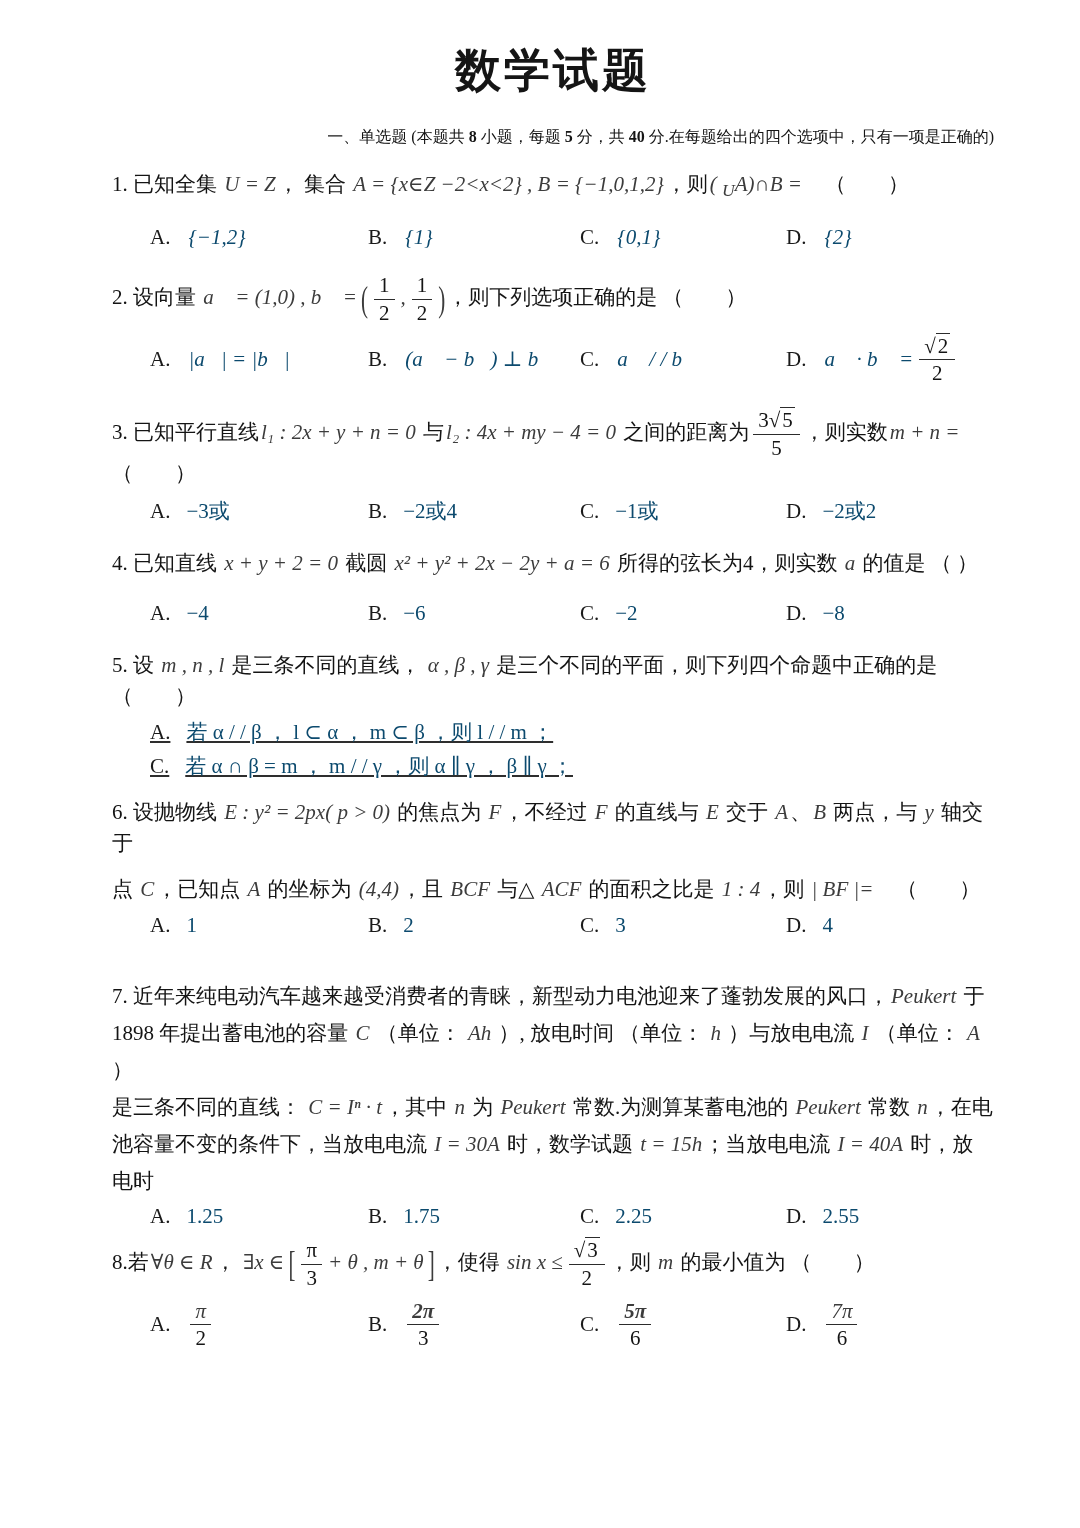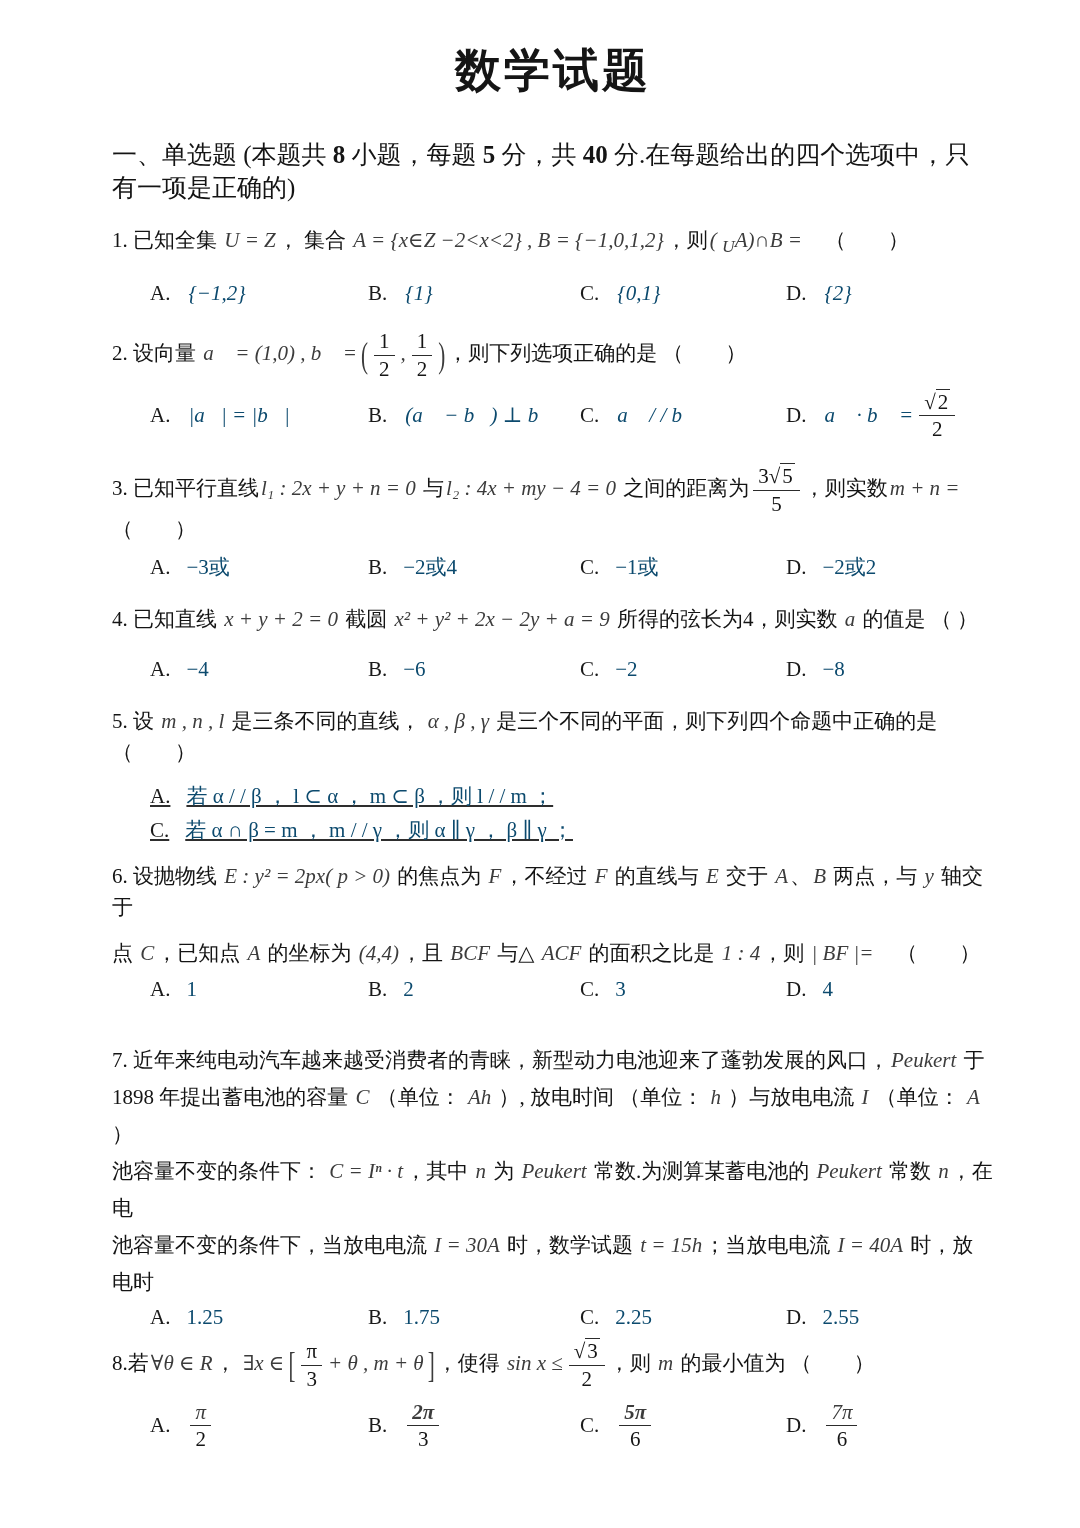--- a/index.html
+++ b/index.html
@@ -10,21 +10,21 @@
   }
   .page{
     width:1080px;height:1528px;box-sizing:border-box;
     padding:40px 86px 0 112px;
     display:flex;flex-direction:column;
   }
   .title{
     font-size:46px;font-weight:600;text-align:center;
     letter-spacing:3px;margin:0 0 24px 0;
   }
-  .sec{font-size:25px;margin:12px 0 22px 0;}
+  .sec{font-size:16px;margin:1px 0 22px 0;text-align:right;}
   .sec b{font-weight:700;}
   .stem{margin:0 0 24px 0;}
   .t{color:#141414;}
   .m{font-style:italic;color:#3c3c3c;padding:0 2px;white-space:nowrap;}
   .frac{display:inline-block;vertical-align:middle;text-align:center;line-height:1.08;margin:0 4px;}
   .frac .num{display:block;padding:0 5px 2px 5px;border-bottom:1.4px solid #2c2c2c;}
   .frac .den{display:block;padding-top:2px;}
   .rs{font-style:normal;}
   .rad{border-top:1.4px solid #2c2c2c;padding:0 2px;}
   .bigp{display:inline-block;transform:scaleY(1.75);transform-origin:center;
@@ -117,21 +117,21 @@
         <span class="ol">C.</span>
         <span class="ov">−1或</span>
       </span>
     <span class="opt">
         <span class="ol">D.</span>
         <span class="ov">−2或2</span>
       </span>
   </div>
 
   <div class="stem">
-    <span class="t">4. 已知直线 </span><span class="m">x + y + 2 = 0</span><span class="t"> 截圆 </span><span class="m">x² + y² + 2x − 2y + a = 9</span><span class="t"> 所得的弦长为4，则实数 </span><span class="m">a</span><span class="t"> 的值是 （ ）</span>
+    <span class="t">4. 已知直线 </span><span class="m">x + y + 2 = 0</span><span class="t"> 截圆 </span><span class="m">x² + y² + 2x − 2y + a = 6</span><span class="t"> 所得的弦长为4，则实数 </span><span class="m">a</span><span class="t"> 的值是 （ ）</span>
   </div>
   <div class="opts">
     <span class="opt">
         <span class="ol">A.</span>
         <span class="ov">−4</span>
       </span>
     <span class="opt">
         <span class="ol">B.</span>
         <span class="ov">−6</span>
       </span>
@@ -139,21 +139,21 @@
         <span class="ol">C.</span>
         <span class="ov">−2</span>
       </span>
     <span class="opt">
         <span class="ol">D.</span>
         <span class="ov">−8</span>
       </span>
   </div>
 
   <div class="q5-block">
-    <div class="line" style="margin-bottom:12px;">
+    <div class="line" style="margin-bottom:4px;">
       <span class="t">5. 设 </span><span class="m">m , n , l</span><span class="t"> 是三条不同的直线， </span><span class="m">α , β , γ</span><span class="t"> 是三个不同的平面，则下列四个命题中正确的是 （　　）</span>
     </div>
     <div class="sub-opt"><span class="ol">A.</span><span class="ov">若 α / / β ， l ⊂ α ， m ⊂ β ，则 l / / m ；</span></div>
     <div class="sub-opt"><span class="ol">C.</span><span class="ov">若 α ∩ β = m ， m / / γ ，则 α ∥ γ ， β ∥ γ ；</span></div>
   </div>
 
   <div class="line" style="margin-top:2px;">
     <span class="t">6. 设抛物线 </span><span class="m">E : y² = 2px( p &gt; 0)</span><span class="t"> 的焦点为 </span><span class="m">F</span><span class="t">，不经过 </span><span class="m">F</span><span class="t"> 的直线与 </span><span class="m">E</span><span class="t"> 交于 </span><span class="m">A</span><span class="t">、</span><span class="m">B</span><span class="t"> 两点，与 </span><span class="m">y</span><span class="t"> 轴交于</span>
   </div>
   <div class="line" style="margin-bottom:8px;">
@@ -174,21 +174,21 @@
       </span>
     <span class="opt">
         <span class="ol">D.</span>
         <span class="ov">4</span>
       </span>
   </div>
 
   <div class="para" style="margin-top:16px;">
     <div class="line"><span class="t">7. 近年来纯电动汽车越来越受消费者的青睐，新型动力电池迎来了蓬勃发展的风口，</span><span class="m">Peukert</span><span class="t"> 于</span></div>
     <div class="line"><span class="t">1898 年提出蓄电池的容量 </span><span class="m">C</span><span class="t"> （单位： </span><span class="m">Ah</span><span class="t"> ）, 放电时间 （单位： </span><span class="m">h</span><span class="t"> ）与放电电流 </span><span class="m">I</span><span class="t"> （单位： </span><span class="m">A</span><span class="t"> ）</span></div>
-    <div class="line"><span class="t">池容量不变的条件下： </span><span class="m">C = Iⁿ · t</span><span class="t">，其中 </span><span class="m">n</span><span class="t"> 为 </span><span class="m">Peukert</span><span class="t"> 常数.为测算某蓄电池的 </span><span class="m">Peukert</span><span class="t"> 常数 </span><span class="m">n</span><span class="t">，在电</span></div>
+    <div class="line"><span class="t">是三条不同的直线： </span><span class="m">C = Iⁿ · t</span><span class="t">，其中 </span><span class="m">n</span><span class="t"> 为 </span><span class="m">Peukert</span><span class="t"> 常数.为测算某蓄电池的 </span><span class="m">Peukert</span><span class="t"> 常数 </span><span class="m">n</span><span class="t">，在电</span></div>
     <div class="line"><span class="t">池容量不变的条件下，当放电电流 </span><span class="m">I = 30A</span><span class="t"> 时，数学试题 </span><span class="m">t = 15h</span><span class="t">；当放电电流 </span><span class="m">I = 40A</span><span class="t"> 时，放电时</span></div>
   </div>
   <div class="opts" style="margin-bottom:10px;">
     <span class="opt">
         <span class="ol">A.</span>
         <span class="ov">1.25</span>
       </span>
     <span class="opt">
         <span class="ol">B.</span>
         <span class="ov">1.75</span>

